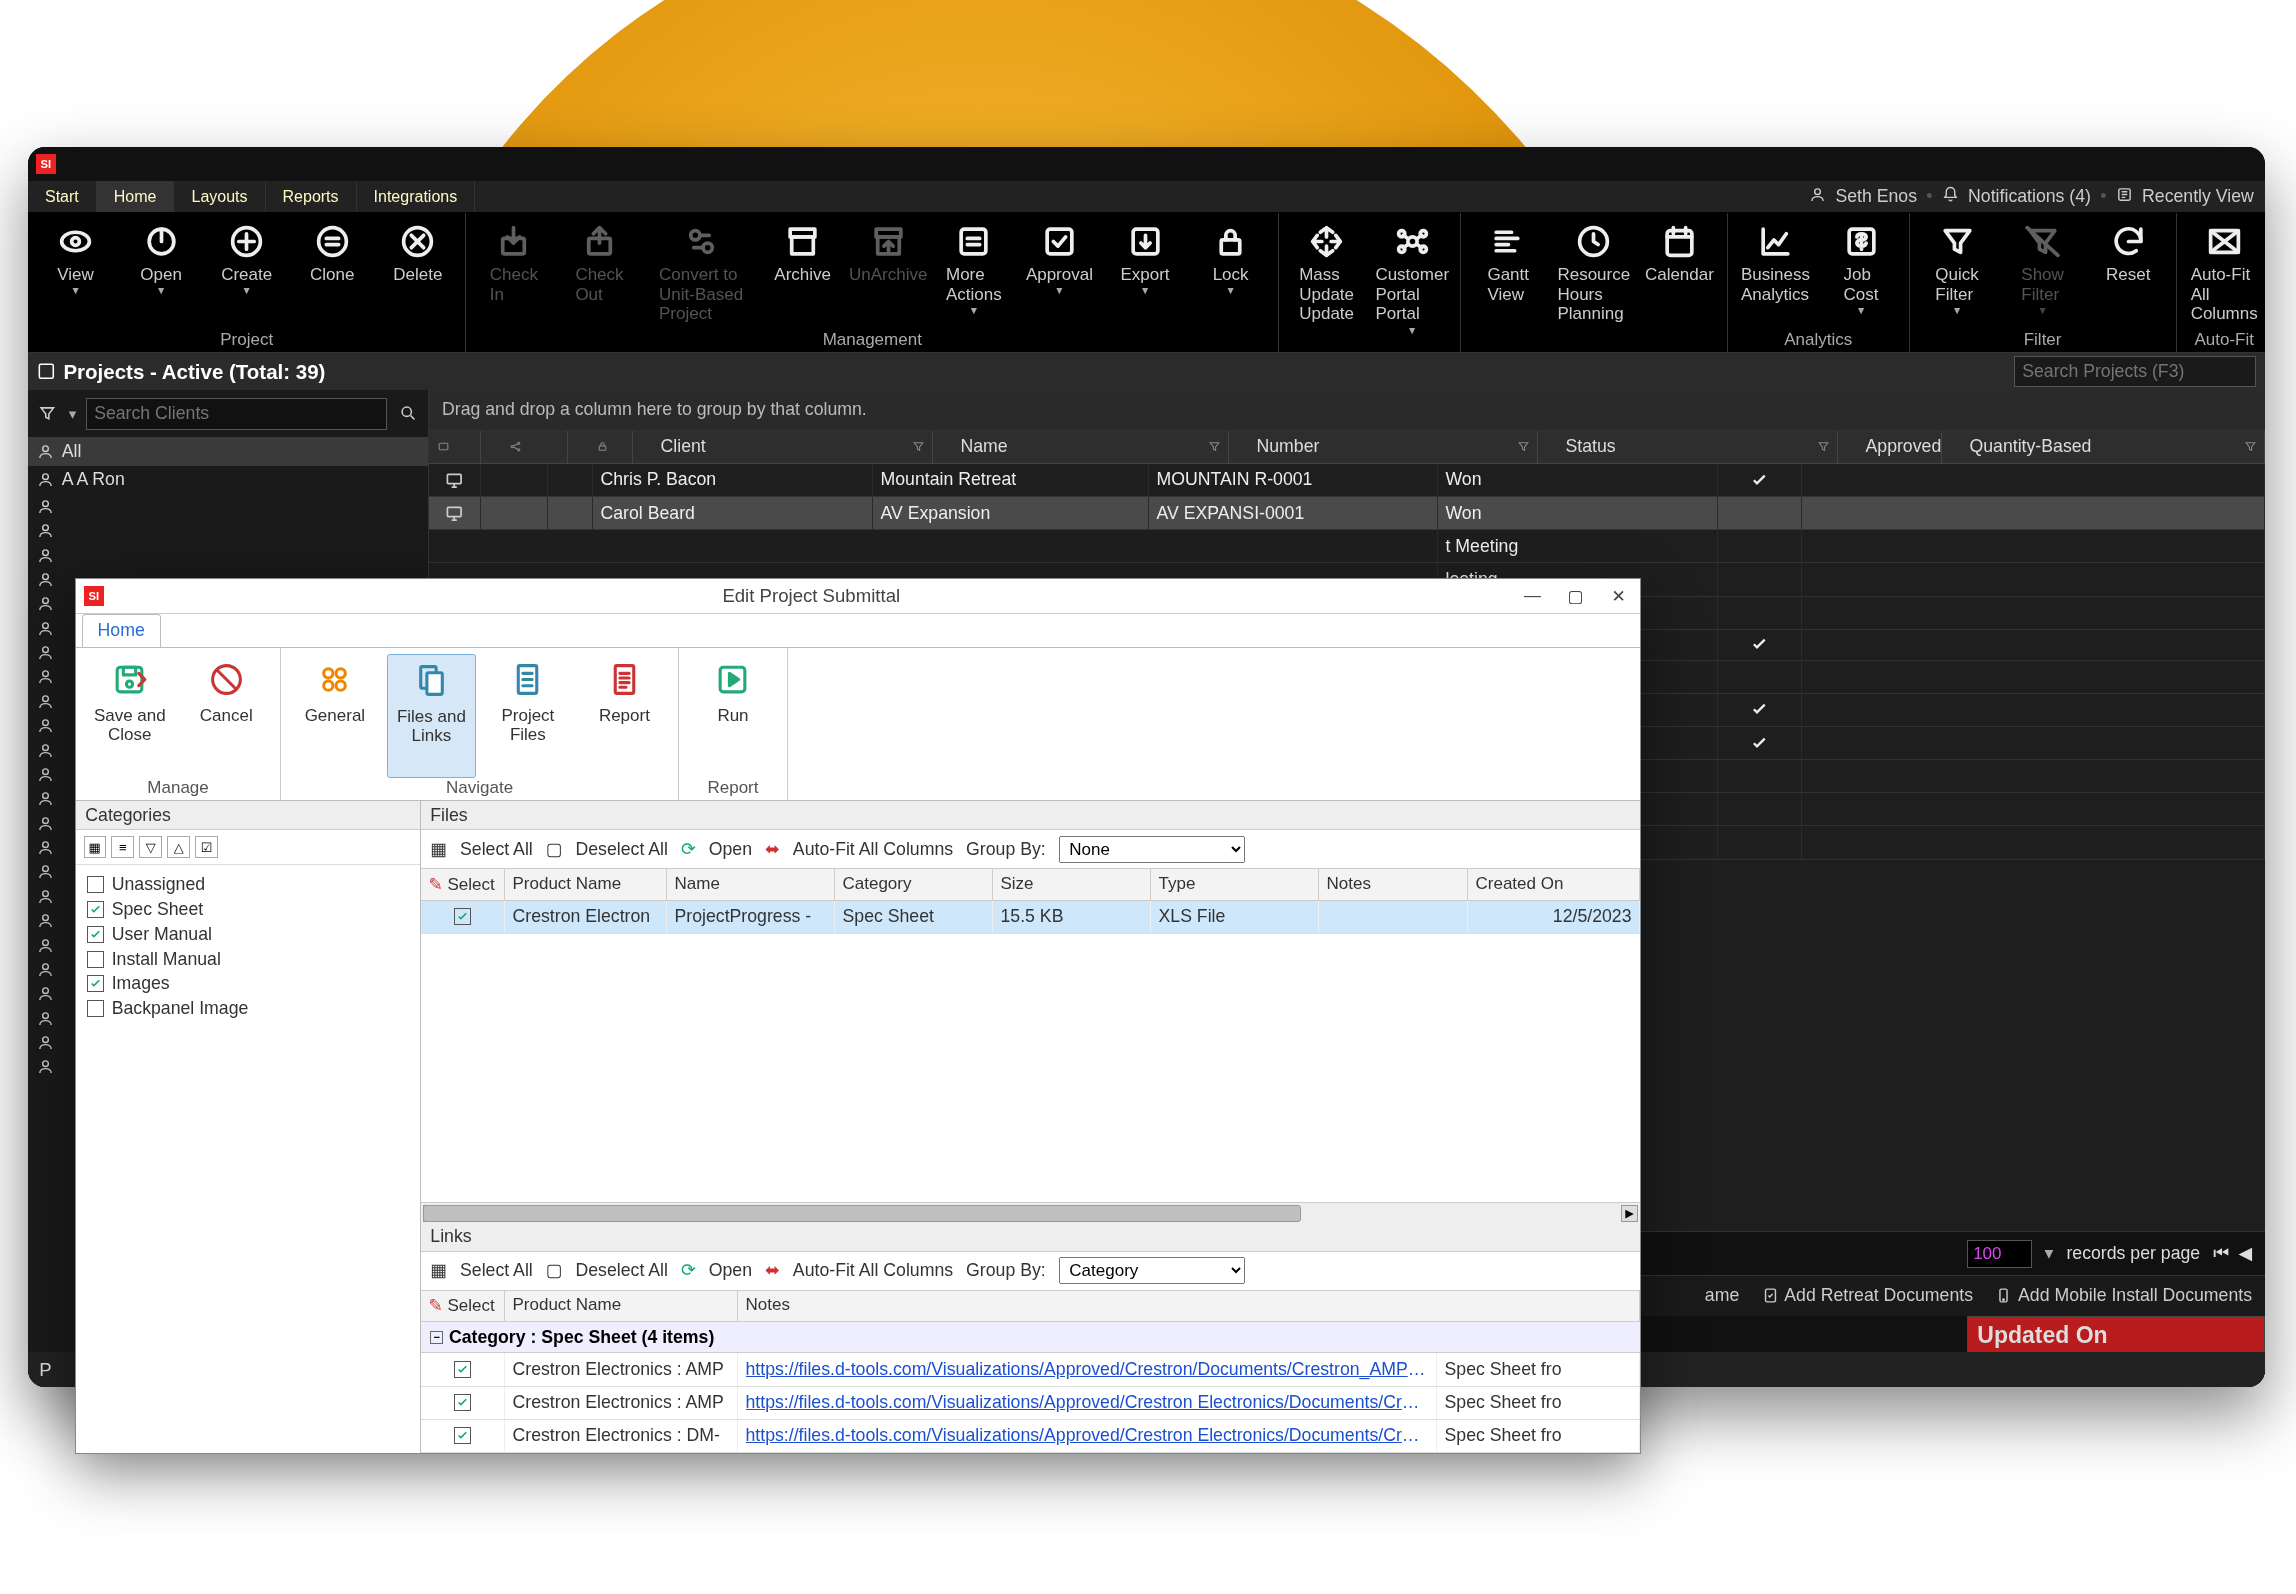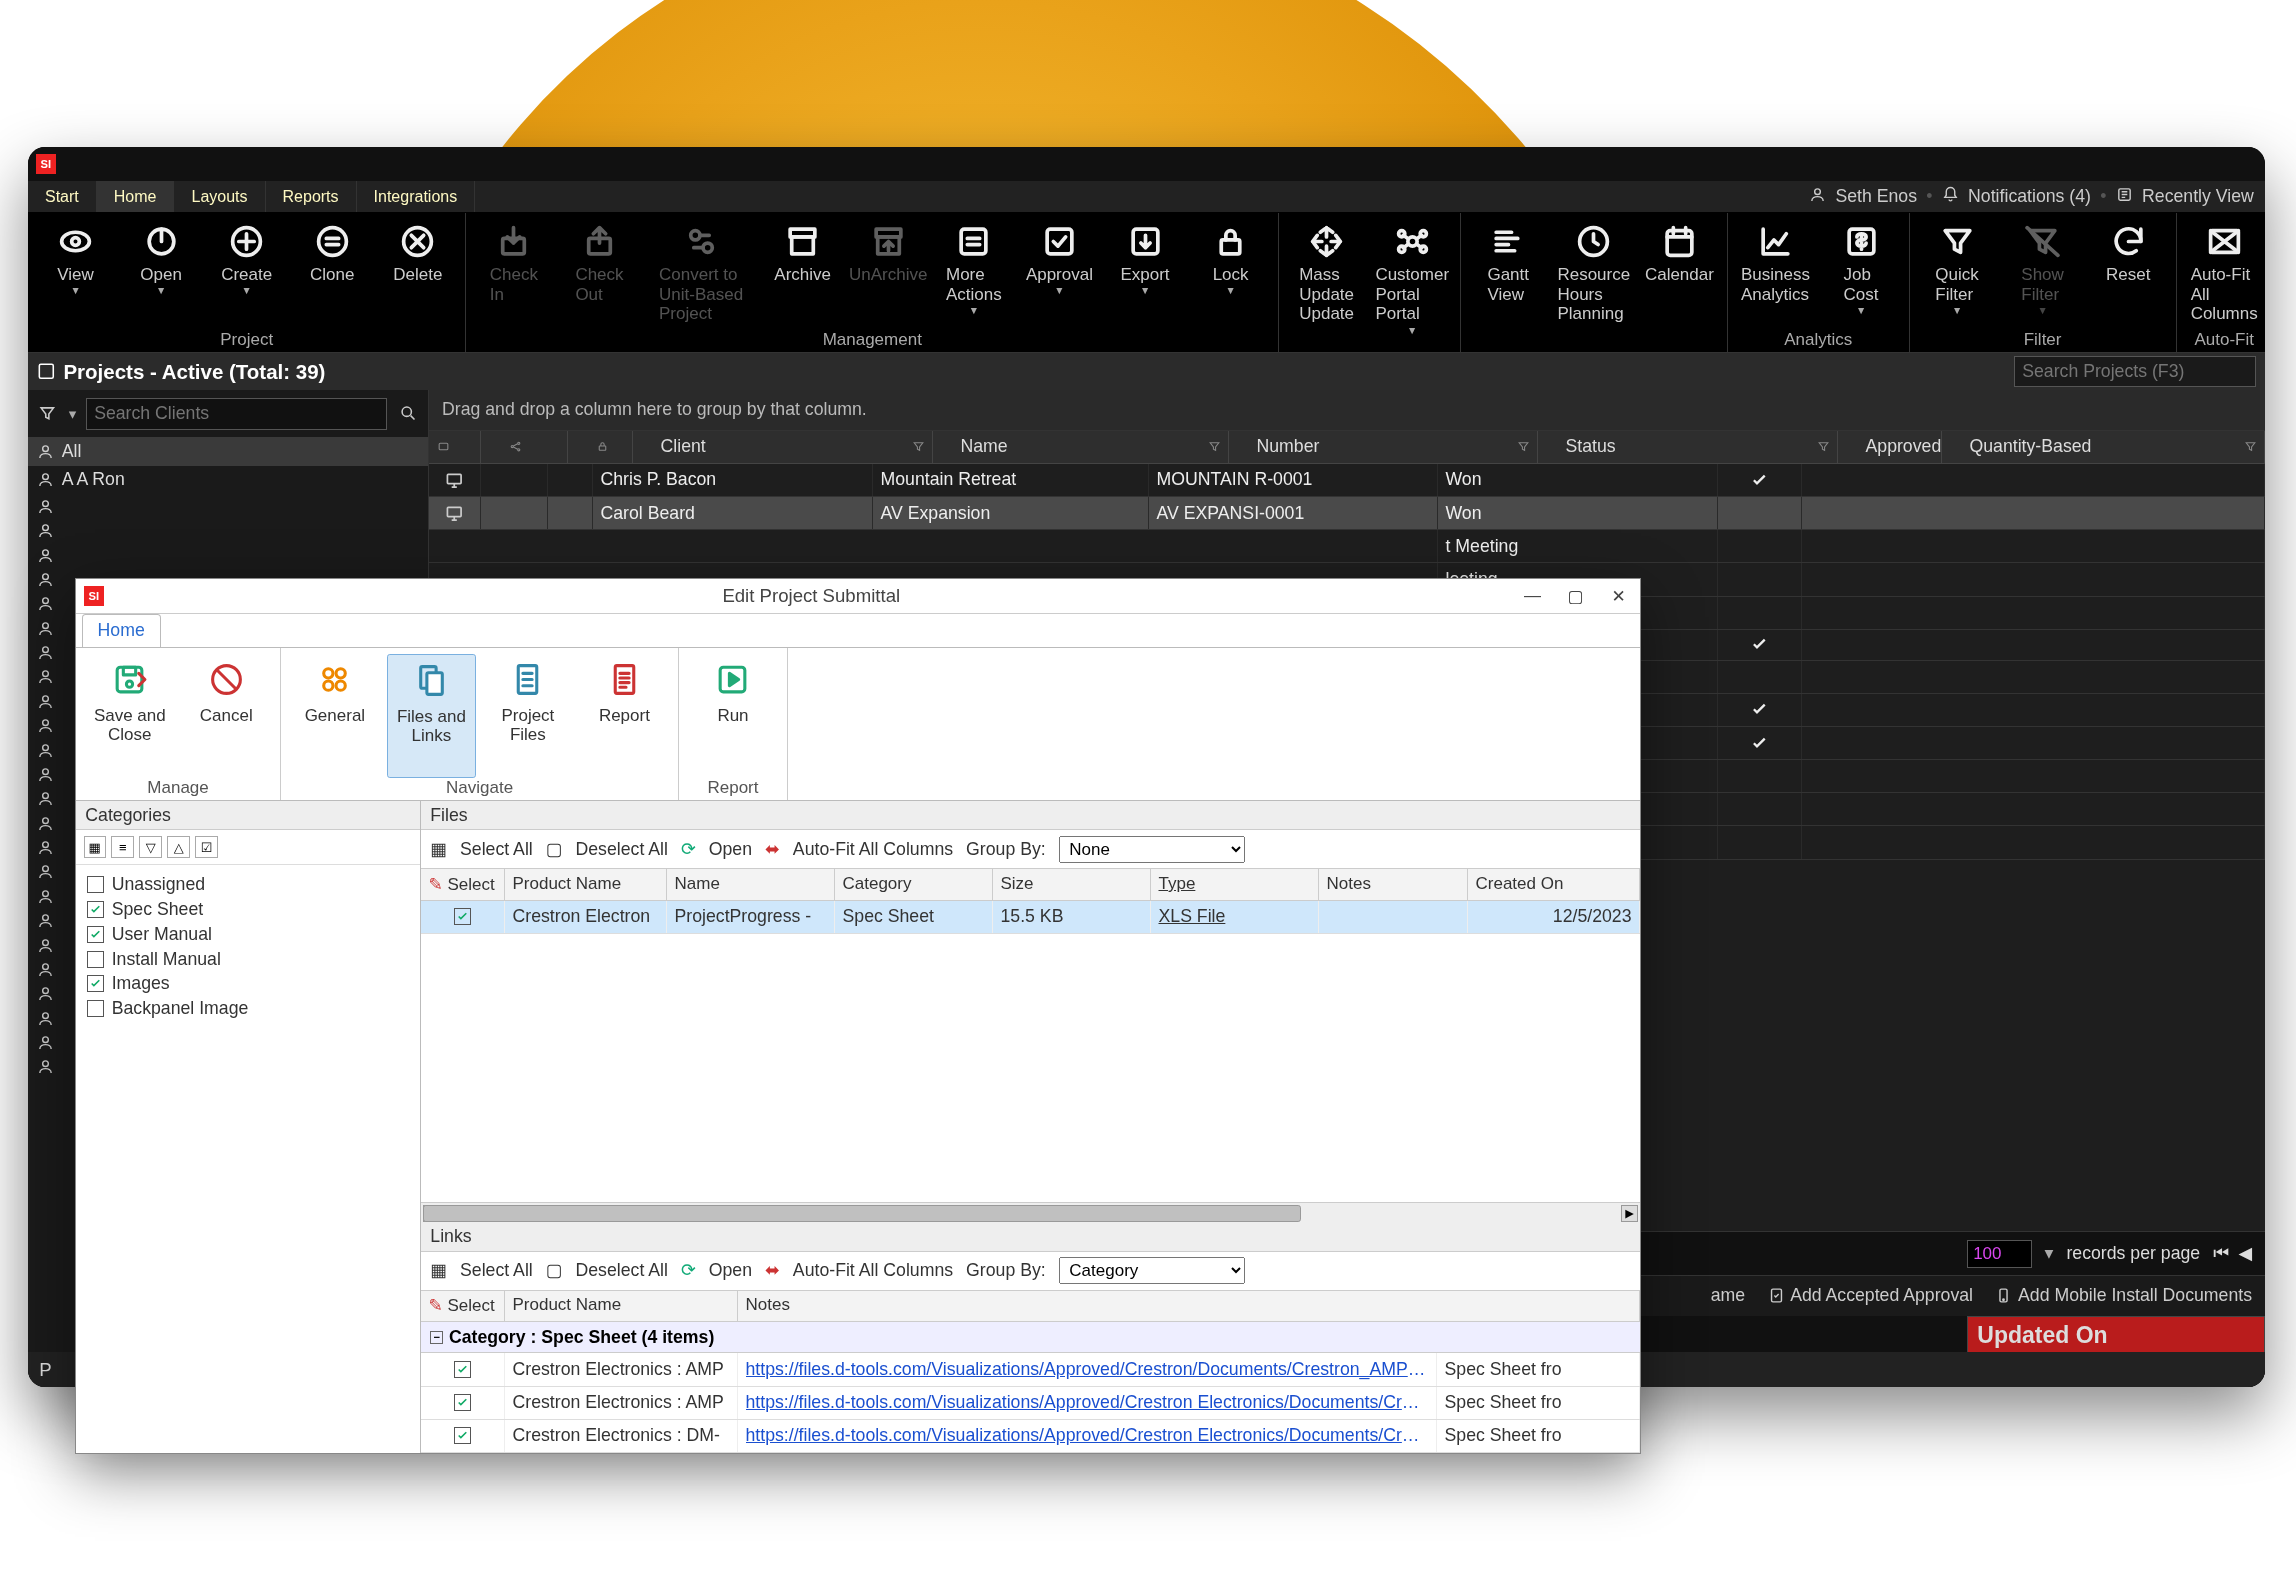--- a/index.html
+++ b/index.html
@@ -119,21 +119,21 @@
 .right-pane { flex: 1; display: flex; flex-direction: column; }
 .section-hd { background: #eee; font-size: 17.7px; padding: 3.7px 9.3px; border-bottom: 0.9px solid #ccc; color: #333; }
 .toolbar { display: flex; align-items: center; gap: 13px; padding: 5.6px 9.3px; border-bottom: 0.9px solid #ccc; font-size: 17.7px; color: #333; flex-wrap: wrap; }
 .toolbar .btn { display: flex; align-items: center; gap: 5.6px; cursor: pointer; }
 .toolbar select { font-size: 17px; padding: 1.9px 5.6px; width: 186px; }
 .tgrid-hd { display: flex; background: #f3f3f3; border-bottom: 0.9px solid #ccc; }
 .tgrid-hd .c { font-size: 17px; color: #333; padding: 4.7px 7.5px; border-right: 0.9px solid #ccc; }
 .tgrid-row { display: flex; border-bottom: 0.9px solid #ddd; font-size: 17.7px; color: #333; }
 .tgrid-row.sel { background: #cfe7fb; }
 .tgrid-row .c { padding: 5.6px 7.5px; border-right: 0.9px solid #eee; display: flex; align-items: center; }
-.fw-sel{width:84px;justify-content:center;} .fw-pn{width:162px;} .fw-nm{width:168px;} .fw-cat{width:158px;} .fw-sz{width:158px;} .fw-ty{width:168px;text-decoration:underline;} .fw-no{width:149px;} .fw-co{flex:1;justify-content:flex-end;padding-right:13px;}
+.fw-sel{width:84px;justify-content:center;} .fw-pn{width:162px;} .fw-nm{width:168px;} .fw-cat{width:158px;} .fw-sz{width:158px;} .fw-ty{width:168px;} .fw-no{width:149px;} .fw-co{flex:1;justify-content:flex-end;padding-right:13px;}
 .hscroll { height: 20.5px; background: #eee; border-top: 0.9px solid #ccc; position: relative; }
 .hscroll .thumb { position: absolute; left: 1.9px; top: 1.9px; height: 17px; width: 72%; background: #c0c0c0; border: 0.9px solid #999; border-radius: 2.8px; }
 .hscroll .ar { position: absolute; top: 1.9px; width: 17px; height: 17px; background: #ddd; border: 0.9px solid #999; display: flex; align-items: center; justify-content: center; font-size: 11.2px; }
 .hscroll .ar.l { left: 1.9px; } .hscroll .ar.r { right: 1.9px; }
 
 .lw-sel{width:84px;justify-content:center;} .lw-pn{width:233px;} .lw-url{width:699px;} .lw-no{flex:1;}
 .link { color: #1a4fd0; text-decoration: underline; cursor: pointer; overflow: hidden; white-space: nowrap; text-overflow: ellipsis; }
 .group-row { background: #eef; font-size: 17.7px; font-weight: 600; padding: 4.7px 9.3px; border-bottom: 0.9px solid #ccc; display: flex; align-items: center; gap: 5.6px; }
 .group-row .exp { width: 13px; height: 13px; border: 0.9px solid #666; display: flex; align-items: center; justify-content: center; font-size: 11.2px; line-height: 1; cursor: pointer; }
 .cb2 { width: 17px; height: 17px; border: 1.5px solid #555; display: flex; align-items: center; justify-content: center; }
@@ -834,21 +834,21 @@
         </div>
       </div>
 
       <div class="doc-bar">
         <span>ame</span>
         <div class="btn">
           <svg width="17" height="17" viewBox="0 0 24 24" stroke="#ccc" fill="none" stroke-width="2">
               <rect x="5" y="3" width="14" height="18" rx="2"></rect>
               <path d="M9 12l2 2 4-4"></path>
             </svg>
-          <span>Add Accepted Approval</span>
+          <span>Add Retreat Documents</span>
         </div>
         <div class="btn">
           <svg width="17" height="17" viewBox="0 0 24 24" stroke="#ccc" fill="none" stroke-width="2">
               <rect x="7" y="3" width="10" height="18" rx="2"></rect>
               <circle cx="12" cy="18" r="1"></circle>
             </svg>
           <span>Add Mobile Install Documents</span>
         </div>
       </div>
 

